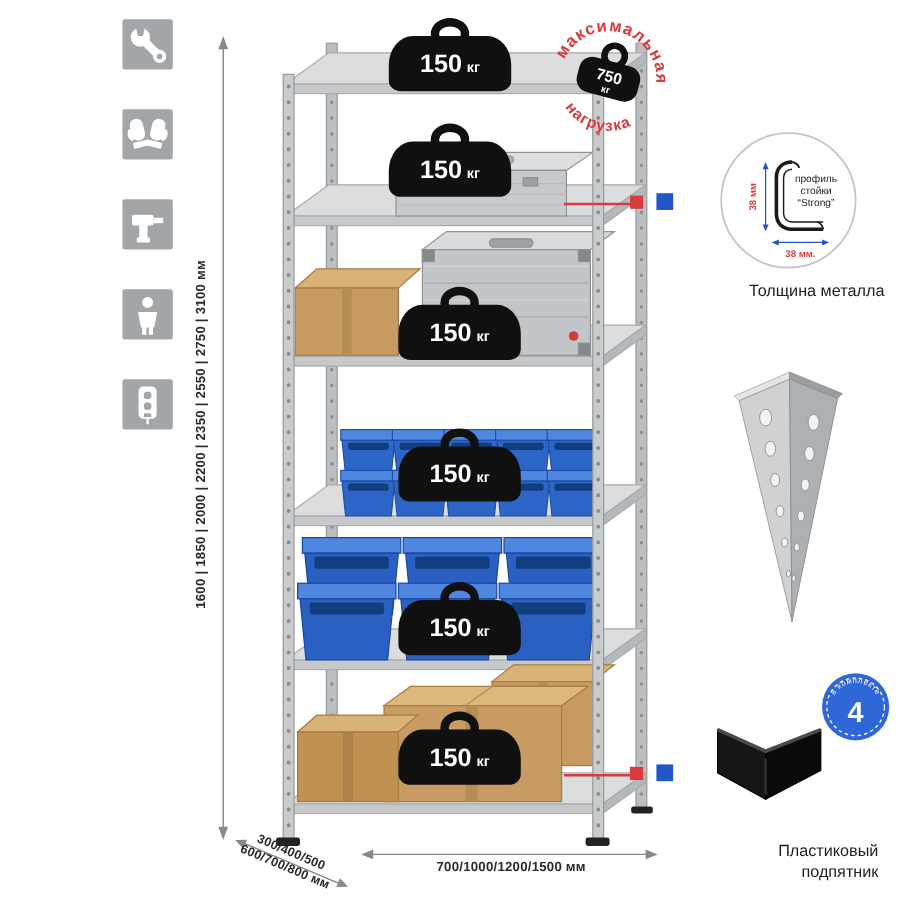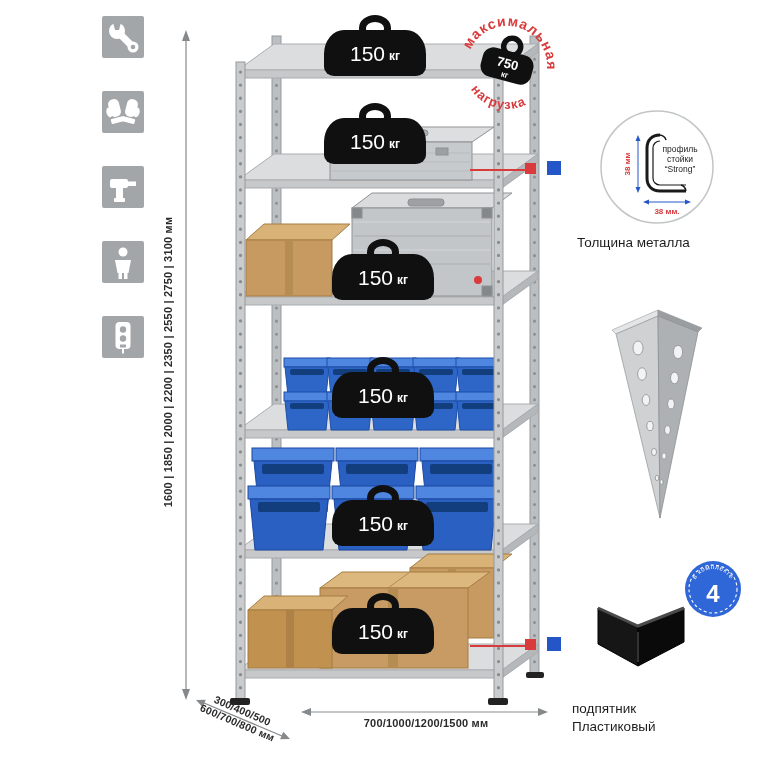--- a/index.html
+++ b/index.html
@@ -26,25 +26,25 @@
   .weight-badge{position:absolute;width:102px;height:46px;}
   .kb-handle{
     position:absolute;top:-15px;left:50%;margin-left:-16px;width:32px;height:27px;
     border:7px solid #101010;border-radius:16px/13px;box-sizing:border-box;z-index:0;
   }
   .kb-body{
     position:relative;z-index:1;width:100%;height:100%;background:#101010;
     border-radius:20px 20px 10px 10px/24px 24px 9px 9px;
     display:flex;align-items:center;justify-content:center;gap:4px;color:#fff;
   }
-  .kb-num{font-size:21px;font-weight:400;line-height:1;}
+  .kb-num{font-size:21px;font-weight:700;line-height:1;}
   .kb-unit{font-size:12px;font-weight:700;line-height:1;margin-top:6px;}
   
   .caption{
-    position:absolute;width:160px;text-align:left;font-size:13.5px;line-height:1.3;color:#1d1d1d;
+    position:absolute;width:160px;text-align:right;font-size:13.5px;line-height:1.3;color:#1d1d1d;
   }
   .stamp-svg text{font-family:"Liberation Sans",sans-serif;}
 </style>
 </head>
 <body>
 
 <div id="canvas">
 
   <svg class="abs" style="left:0;top:0" width="765" height="765" viewBox="0 0 765 765">
     <defs>
@@ -378,17 +378,17 @@
         <path id="kitArc" d="M 9 29 A 20 20 0 0 1 49 29" fill="none"></path>
       </defs>
     <circle cx="29" cy="29" r="28" fill="#2f66d8"></circle>
     <circle cx="29" cy="29" r="24" fill="none" stroke="#fff" stroke-width="1.1" stroke-dasharray="3 2.5"></circle>
     <text font-size="6.4" fill="#fff" letter-spacing="0.6">
       <textPath href="#kitArc" startOffset="50%" text-anchor="middle">в комплекте</textPath>
     </text>
     <text x="29" y="42" text-anchor="middle" font-size="24" font-weight="bold" fill="#fff">4</text>
   </svg>
   <div class="caption" style="left:572px;top:700px">
+    <div>Пластиковый</div>
     <div>подпятник</div>
-    <div>Пластиковый</div>
   </div>
 
 </div>
 
 </body></html>

